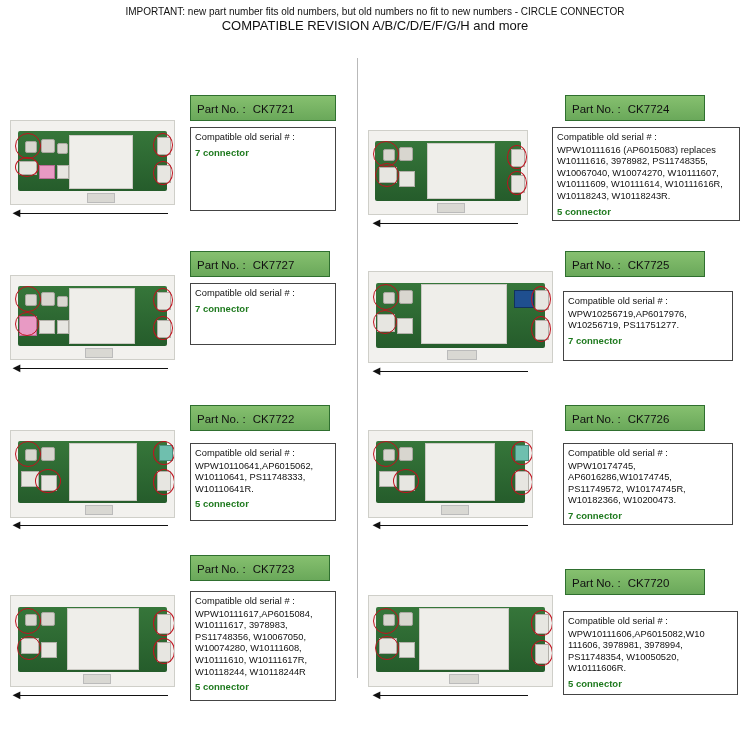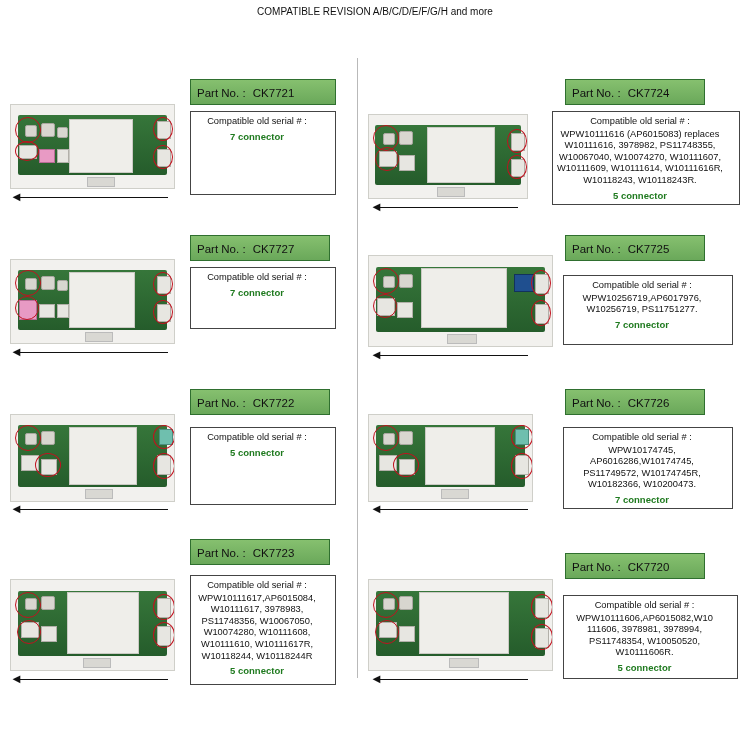--- a/index.html
+++ b/index.html
@@ -25,21 +25,21 @@
     font-size: 13.5px;
     letter-spacing: 0.2px;
     margin-bottom: 2px;
   }
   .subtitle1 {
     font-size: 10px;
     color: #111;
     margin-bottom: 1px;
   }
   .subtitle2 {
-    font-size: 10px;
+    font-size: 13px;
     color: #111;
     margin-bottom: 2px;
   }
   .divider-v {
     position: absolute;
     left: 357px;
     top: 58px;
     width: 1px;
     height: 620px;
     background: #b9b9b9;
@@ -68,21 +68,20 @@
   .pn-box .pn-label { margin-right: 4px; }
   .pn-box .pn-value { font-weight: normal; }
   
   .cmp-box {
     position: absolute;
     border: 1px solid #444;
     background: #ffffff;
     box-sizing: border-box;
     font-size: 9.3px;
     line-height: 11.6px;
-    text-align: center;
     color: #111;
     padding: 4px 16px 3px 4px;
     overflow: hidden;
   }
   .cmp-box .cmp-head {
     margin-bottom: 1px;
   }
   .cmp-box .cmp-body {
     white-space: pre-line;
   }
@@ -162,20 +161,21 @@
     text-align: center;
     font-size: 11.5px;
     color: #111;
     line-height: 16px;
   }
 </style>
 </head>
 <body>
 
 <div class="header">
+  <div class="subtitle1">IMPORTANT: new part number fits old numbers, but old numbers no fit to new numbers -  CIRCLE CONNECTOR</div>
   <div class="subtitle2">COMPATIBLE REVISION A/B/C/D/E/F/G/H and more</div>
 </div>
 
 <div class="divider-v"></div>
 
 <div class="grid">
 
   <div class="card">
     <div class="pcb" style="left:10px; top:85px; width:165px; height:85px;">
       <div class="board"></div>
@@ -323,20 +323,23 @@
     </div>
     <div class="arrow-line" style="left:18px; top:490px; width:150px;"></div>
     <div class="arrow" style="left:10px; top:483px;">◄</div>
 
     <div class="pn-box" style="left:190px; top:370px; width:140px;">
       <span class="pn-label">Part No. :</span>
       <span class="pn-value">CK7722</span>
     </div>
     <div class="cmp-box" style="left:190px; top:408px; width:146px; height:78px;">
       <div class="cmp-head">Compatible old serial # :</div>
+      <div class="cmp-body">WPW10110641,AP6015062,
+W10110641, PS11748333,
+W10110641R.</div>
       <div class="cmp-conn">5 connector</div>
     </div>
   </div>
 
   <div class="card">
     <div class="pcb" style="left:368px; top:395px; width:165px; height:88px;">
       <div class="board"></div>
       <div class="shield" style="left:56px; top:12px; width:68px; height:56px;"></div>
       <div class="cap" style="left:14px; top:18px; width:10px; height:10px;"></div>
       <div class="cap" style="left:30px; top:16px; width:12px; height:12px;"></div>

